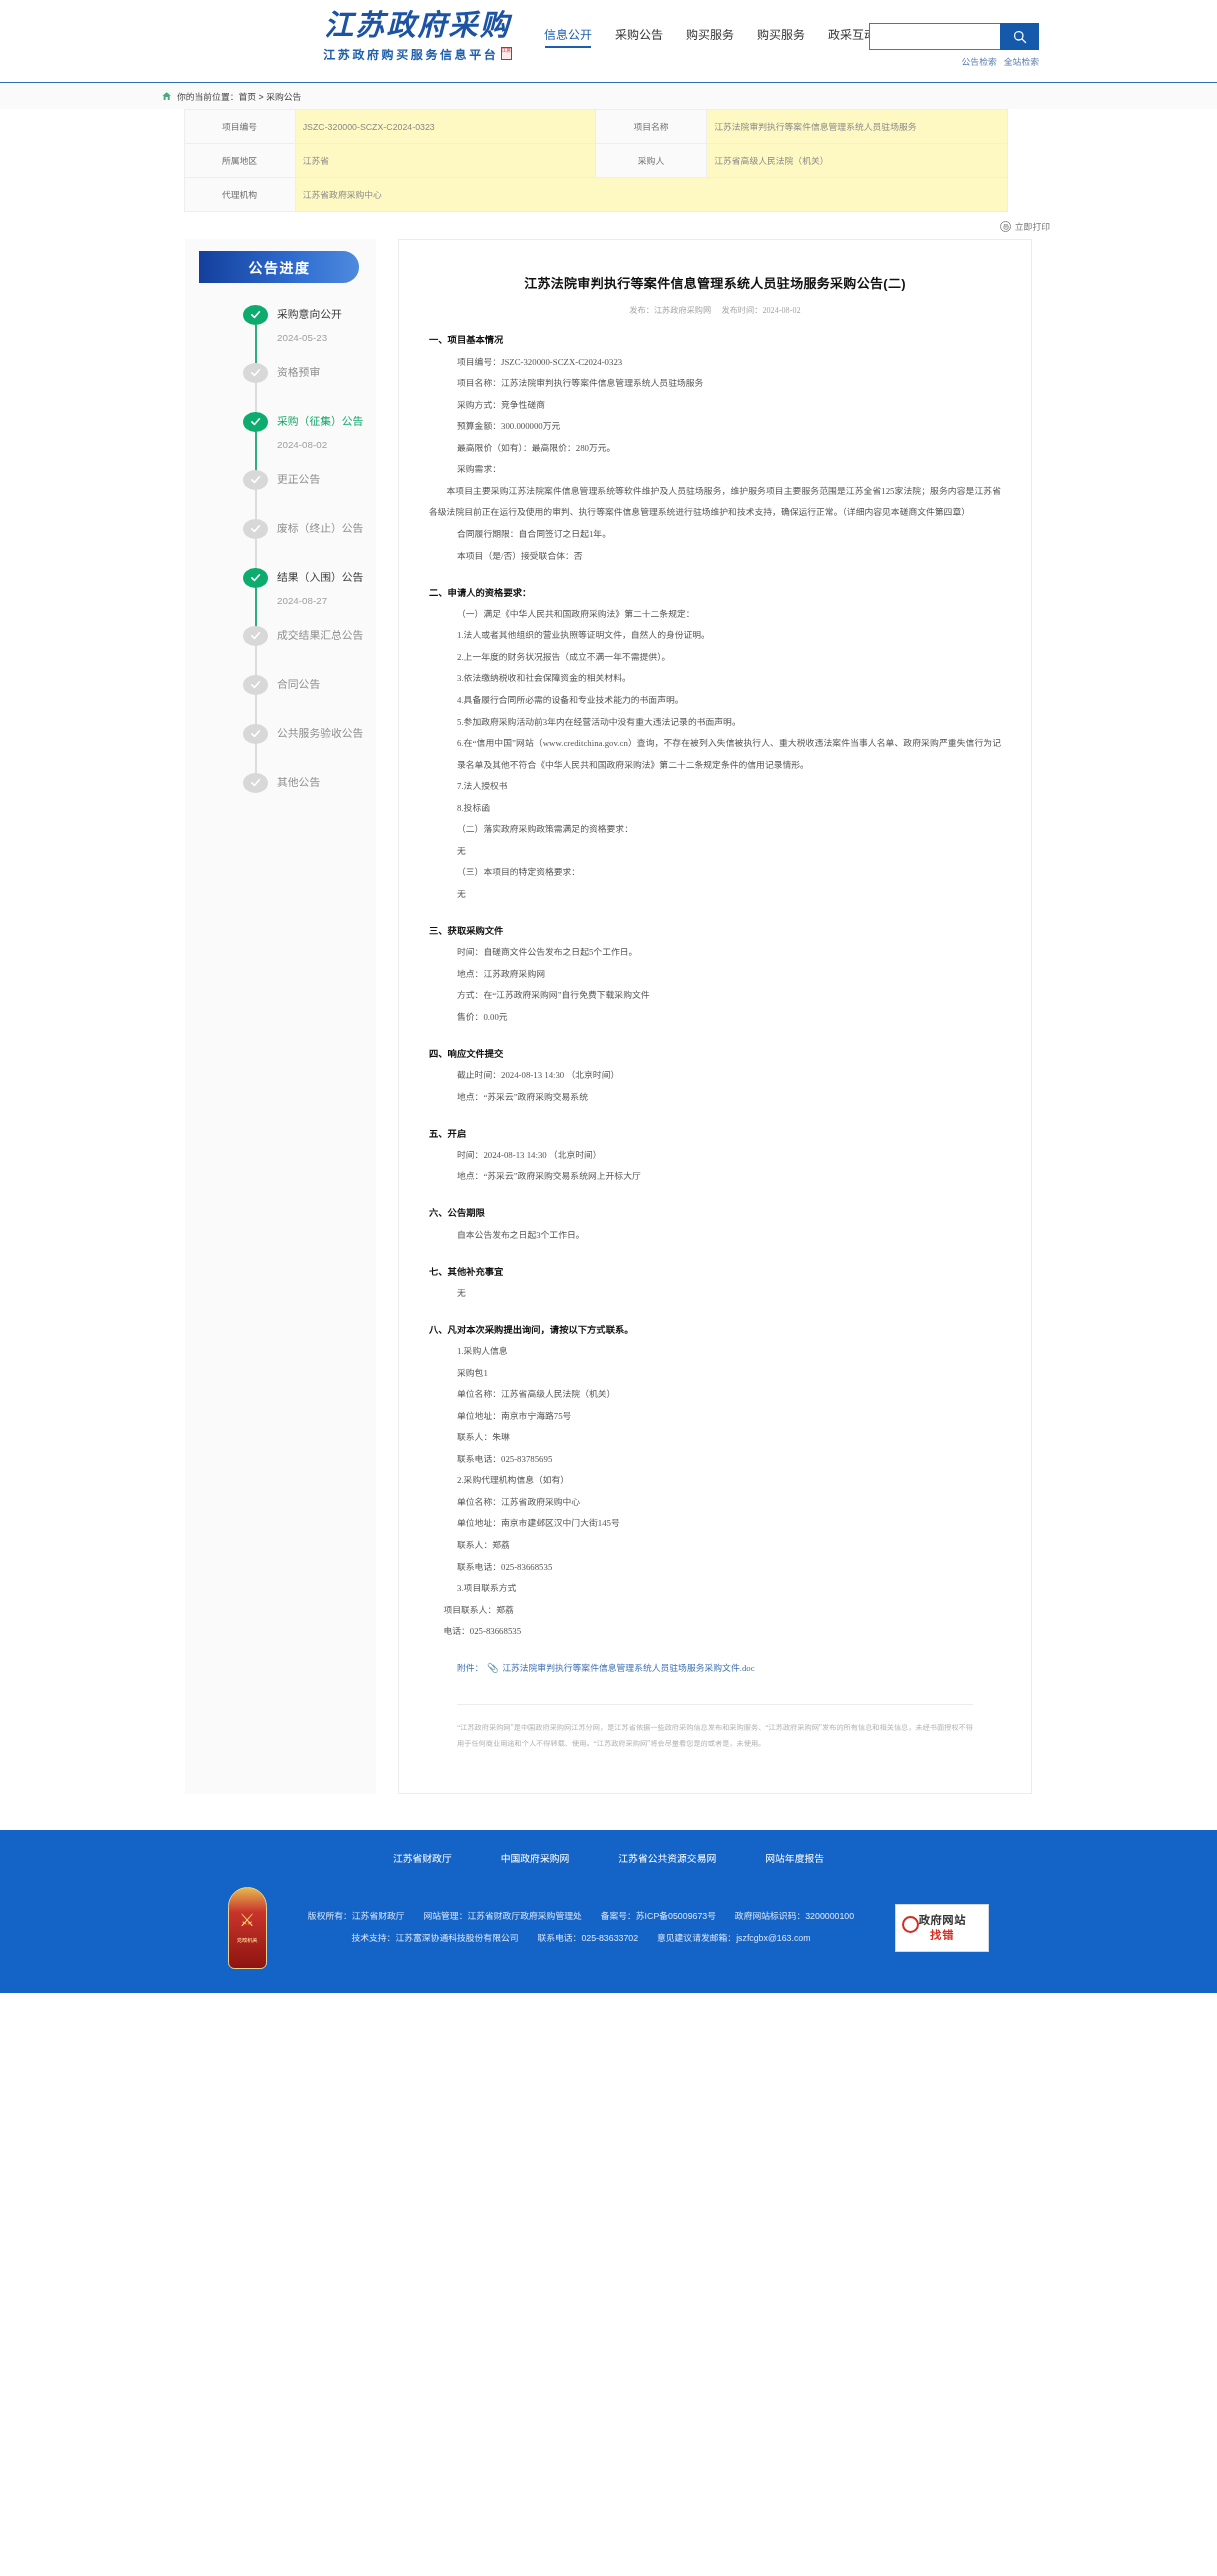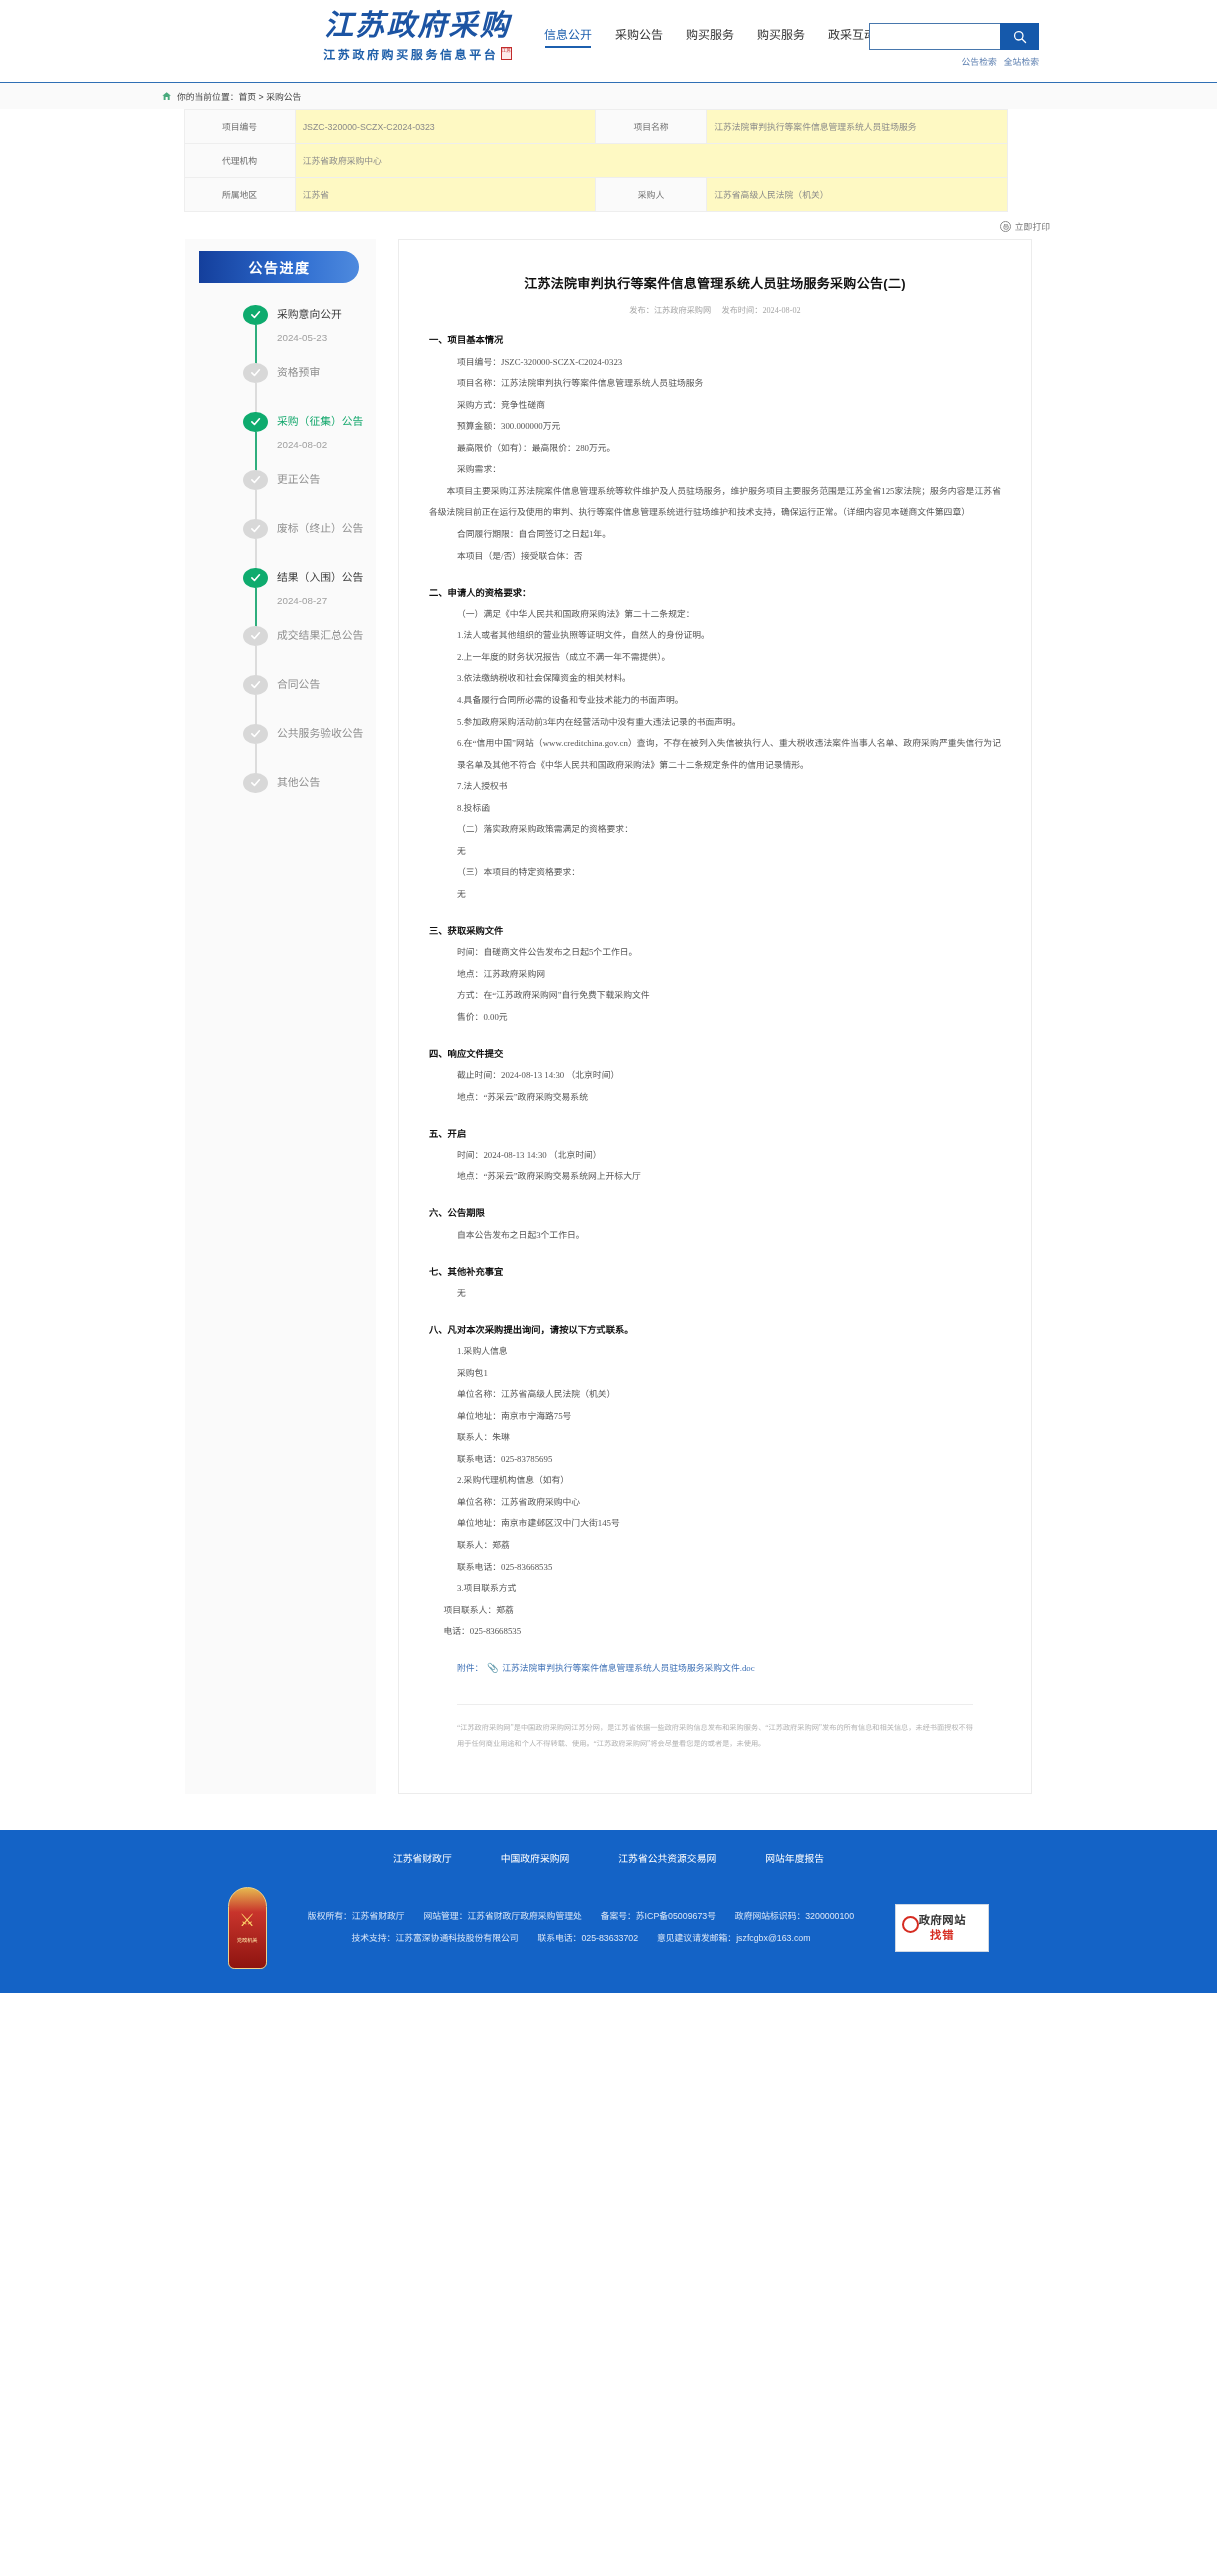--- a/index.html
+++ b/index.html
@@ -434,28 +434,28 @@
 <div class="info-wrap">
   <table class="info-table">
     <tbody>
         <tr>
       <td class="lbl">项目编号</td>
       <td class="val">JSZC-320000-SCZX-C2024-0323</td>
       <td class="lbl">项目名称</td>
       <td class="val">江苏法院审判执行等案件信息管理系统人员驻场服务</td>
     </tr>
     <tr>
-      <td class="lbl">代理机构</td>
-      <td class="val" colspan="3">江苏省政府采购中心</td>
-    </tr>
-    <tr>
       <td class="lbl">所属地区</td>
       <td class="val">江苏省</td>
       <td class="lbl">采购人</td>
       <td class="val">江苏省高级人民法院（机关）</td>
+    </tr>
+    <tr>
+      <td class="lbl">代理机构</td>
+      <td class="val" colspan="3">江苏省政府采购中心</td>
     </tr>
   </tbody>
     </table>
 </div>
 
 <div class="print-row">
   <div class="print-btn">
     <span class="print-circle">
       <svg width="6.2" height="6.2" viewBox="0 0 24 24" fill="none" stroke="#8c8c8c" stroke-width="2.4">
         <rect x="6" y="2" width="12" height="6"></rect>

